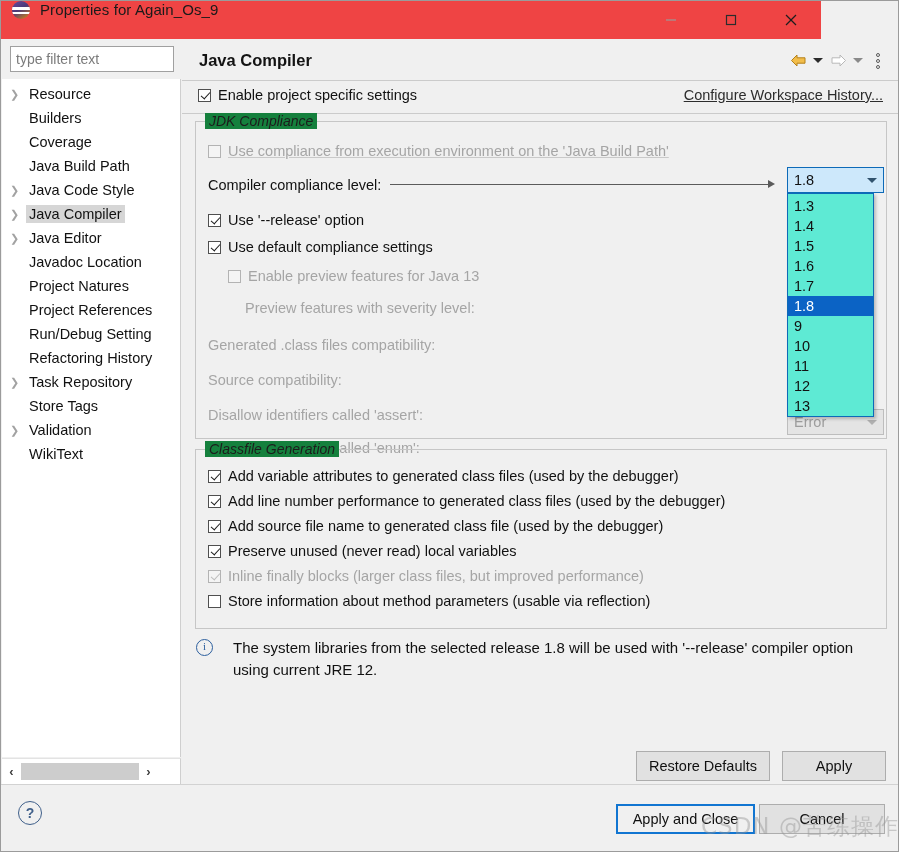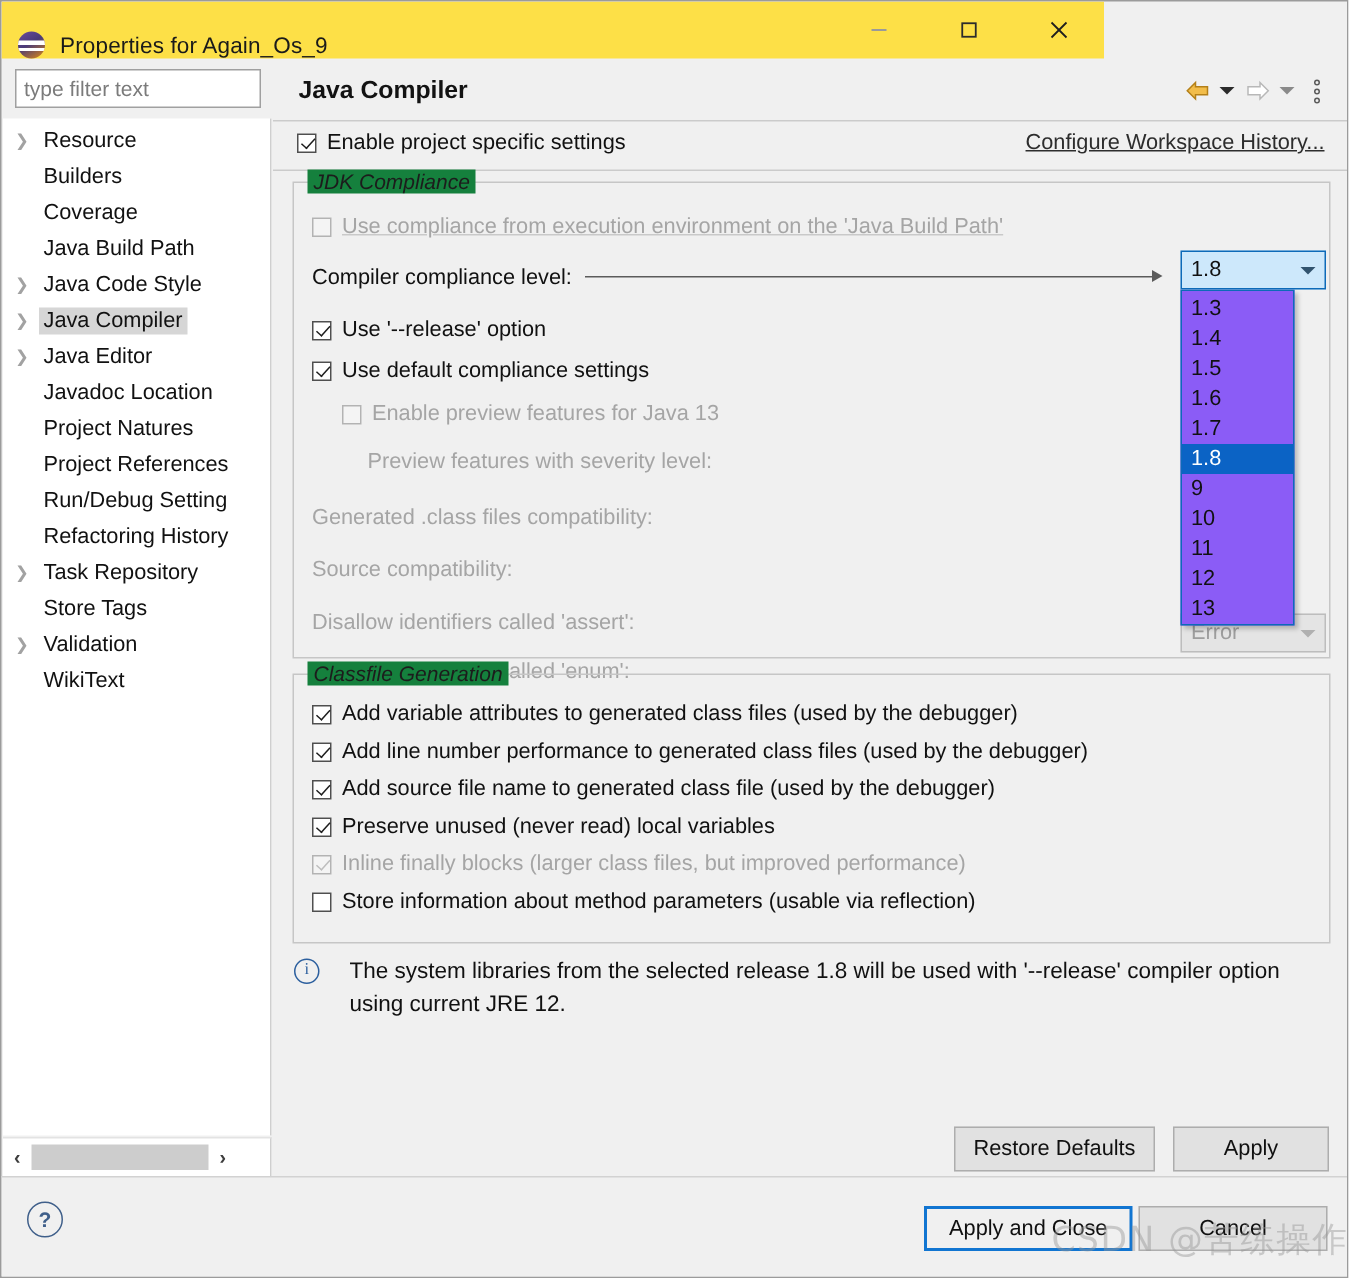--- a/index.html
+++ b/index.html
@@ -20,24 +20,24 @@
     background: #f0f0f0;
     box-sizing: border-box;
     overflow: hidden;
     border: 1px solid #9b9b9b;
   }
 
   
   .titlebar {
     position: absolute;
     left: 0; top: 0;
-    width: 735px; height: 38px;
-    background: #fde047;
-    display: flex;
-    align-items: flex-end;
+    width: 820px; height: 38px;
+    background: #ef4444;
+    display: flex;
+    align-items: flex-start;
     box-sizing: border-box;
   }
   .tb-icon {
     width: 18px; height: 18px;
     margin-left: 11px;
     border-radius: 50%;
     background: linear-gradient(150deg, #6b4b9e 0%, #4a3a78 45%, #e08a10 100%);
     position: relative;
     overflow: hidden;
     flex: none;
@@ -306,22 +306,22 @@
   }
   .combo.flat {
     border: 1px solid #bdbdbd;
     background: #e4e4e4;
     color: #9d9d9d;
   }
   .combo.flat .cv { border-top-color: #b0b0b0; }
 
   .droplist {
     position: absolute;
-    width: 76px;
-    background: #8b5cf6;
+    width: 87px;
+    background: #5eead4;
     border: 1px solid #0d6ab8;
     box-sizing: border-box;
     box-shadow: 2px 2px 3px rgba(0,0,0,.22);
     padding: 2px 0 0 0;
     z-index: 40;
   }
   .dl-item {
     height: 20px;
     line-height: 20px;
     padding-left: 6px;

